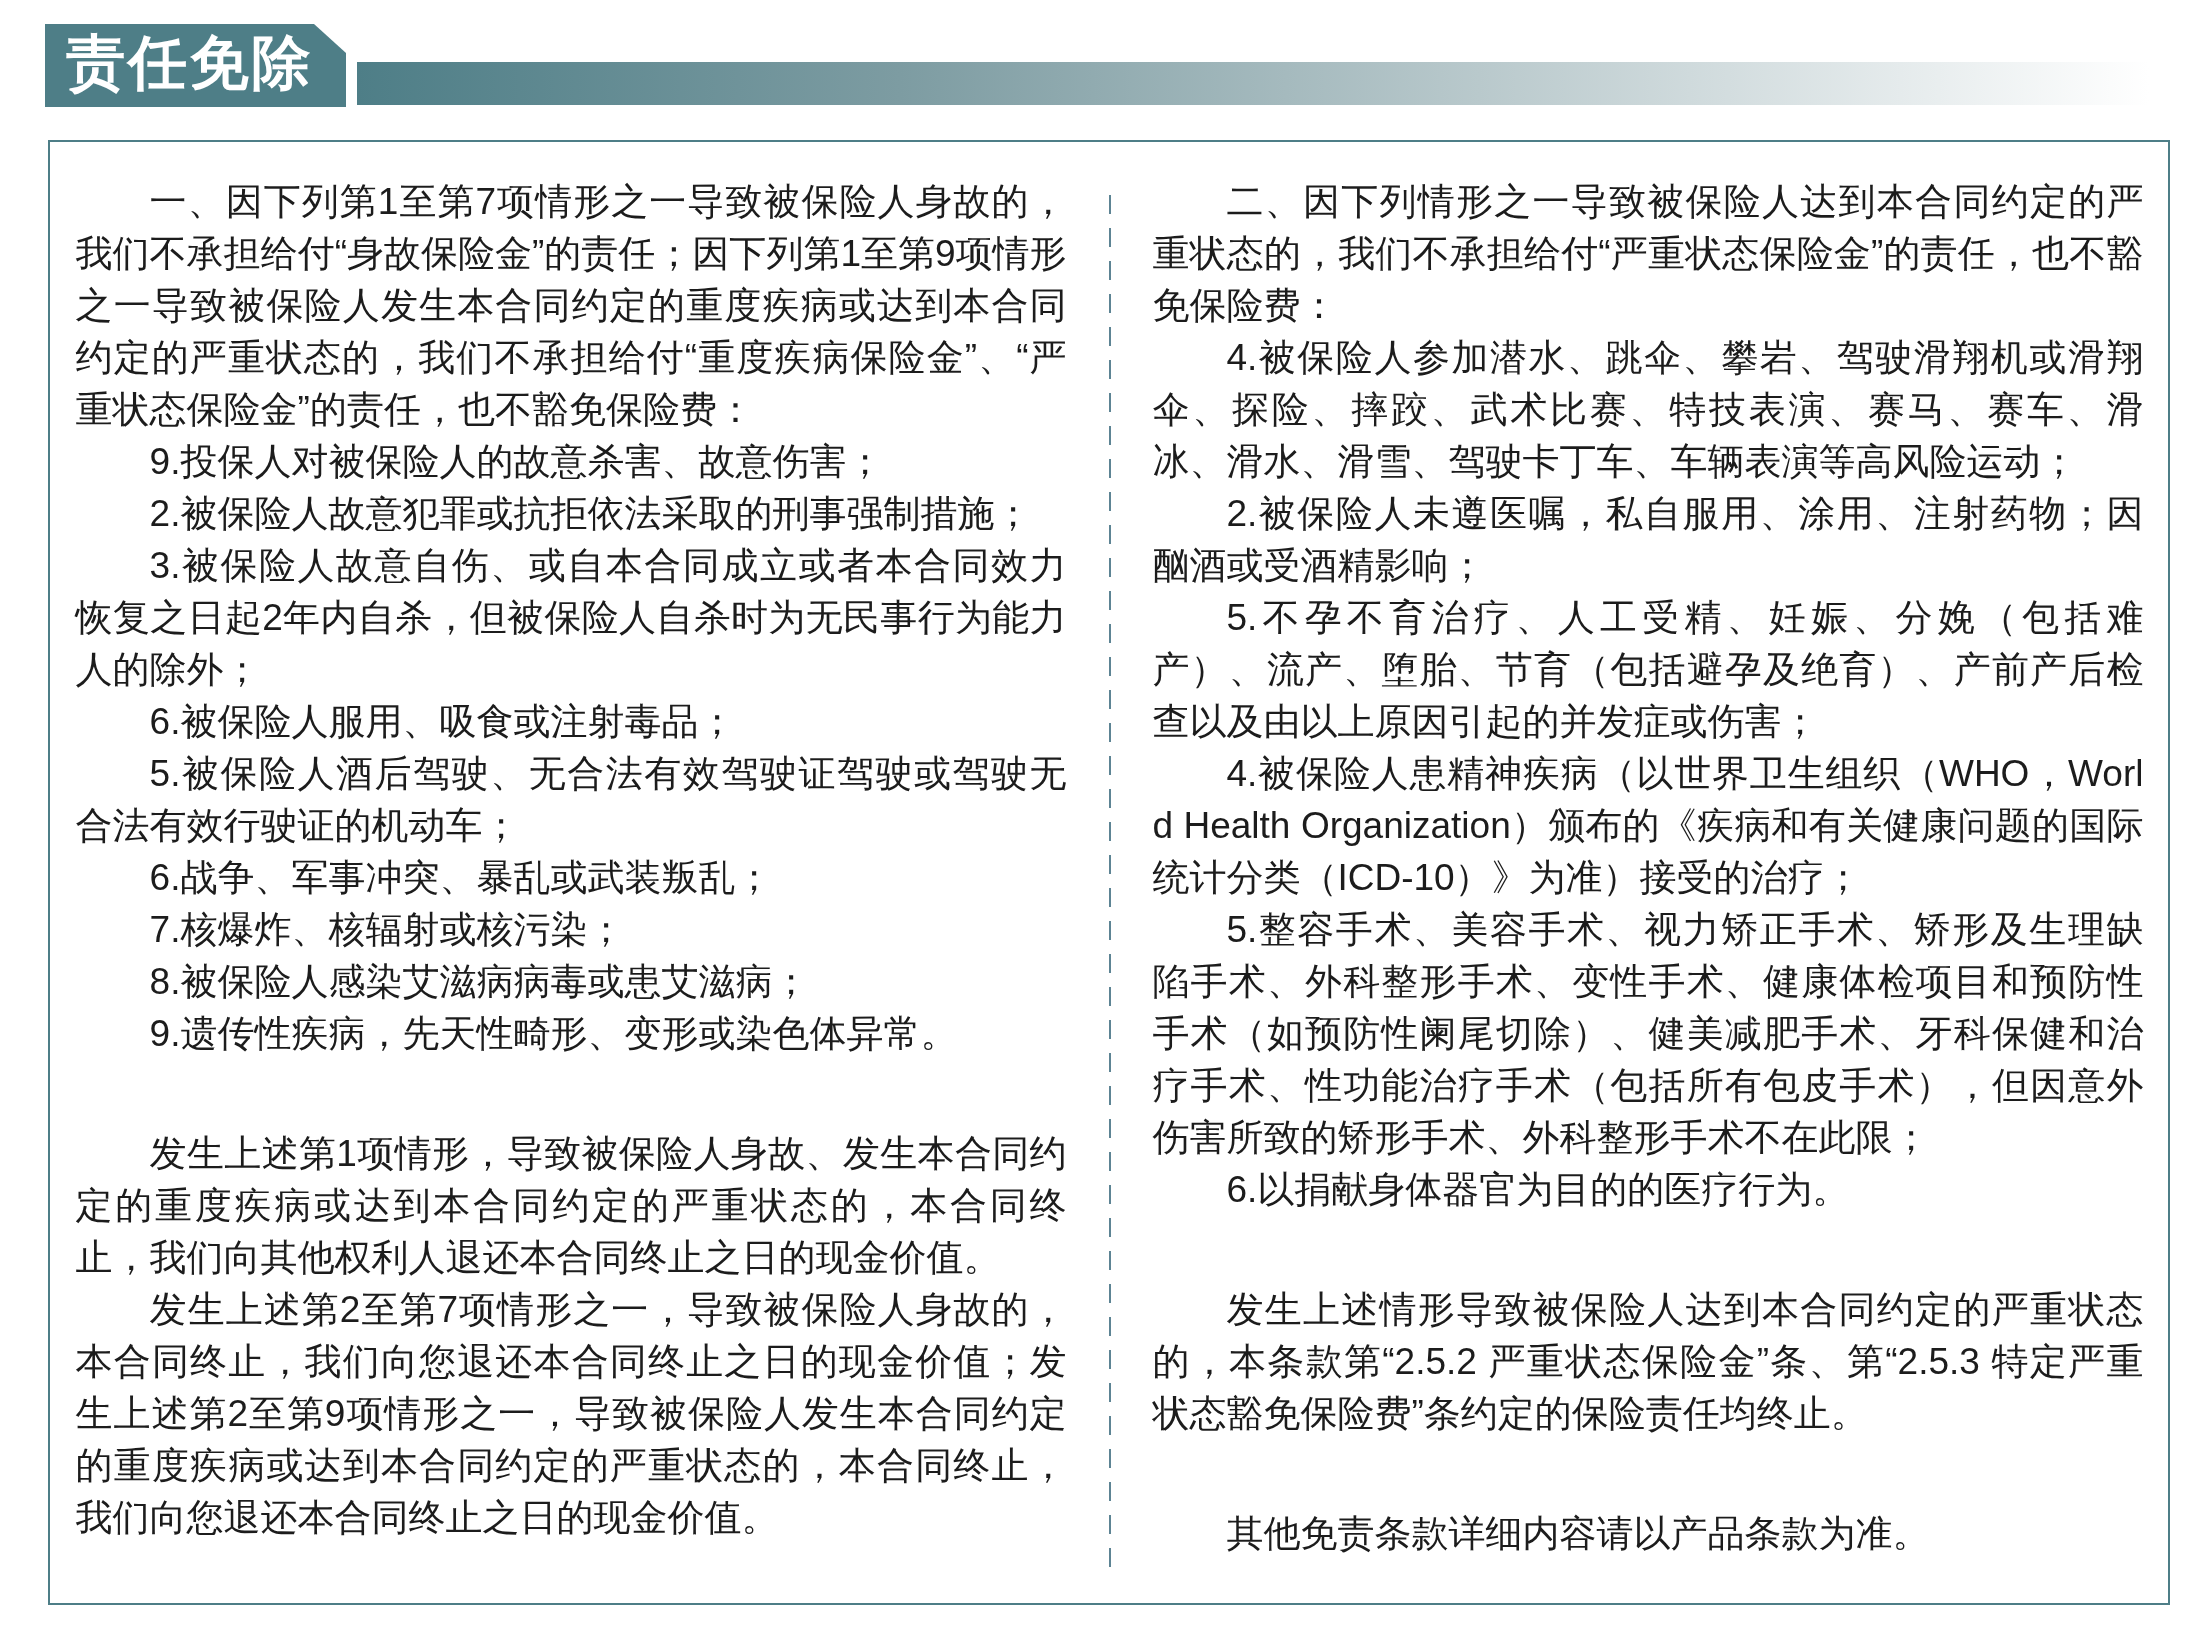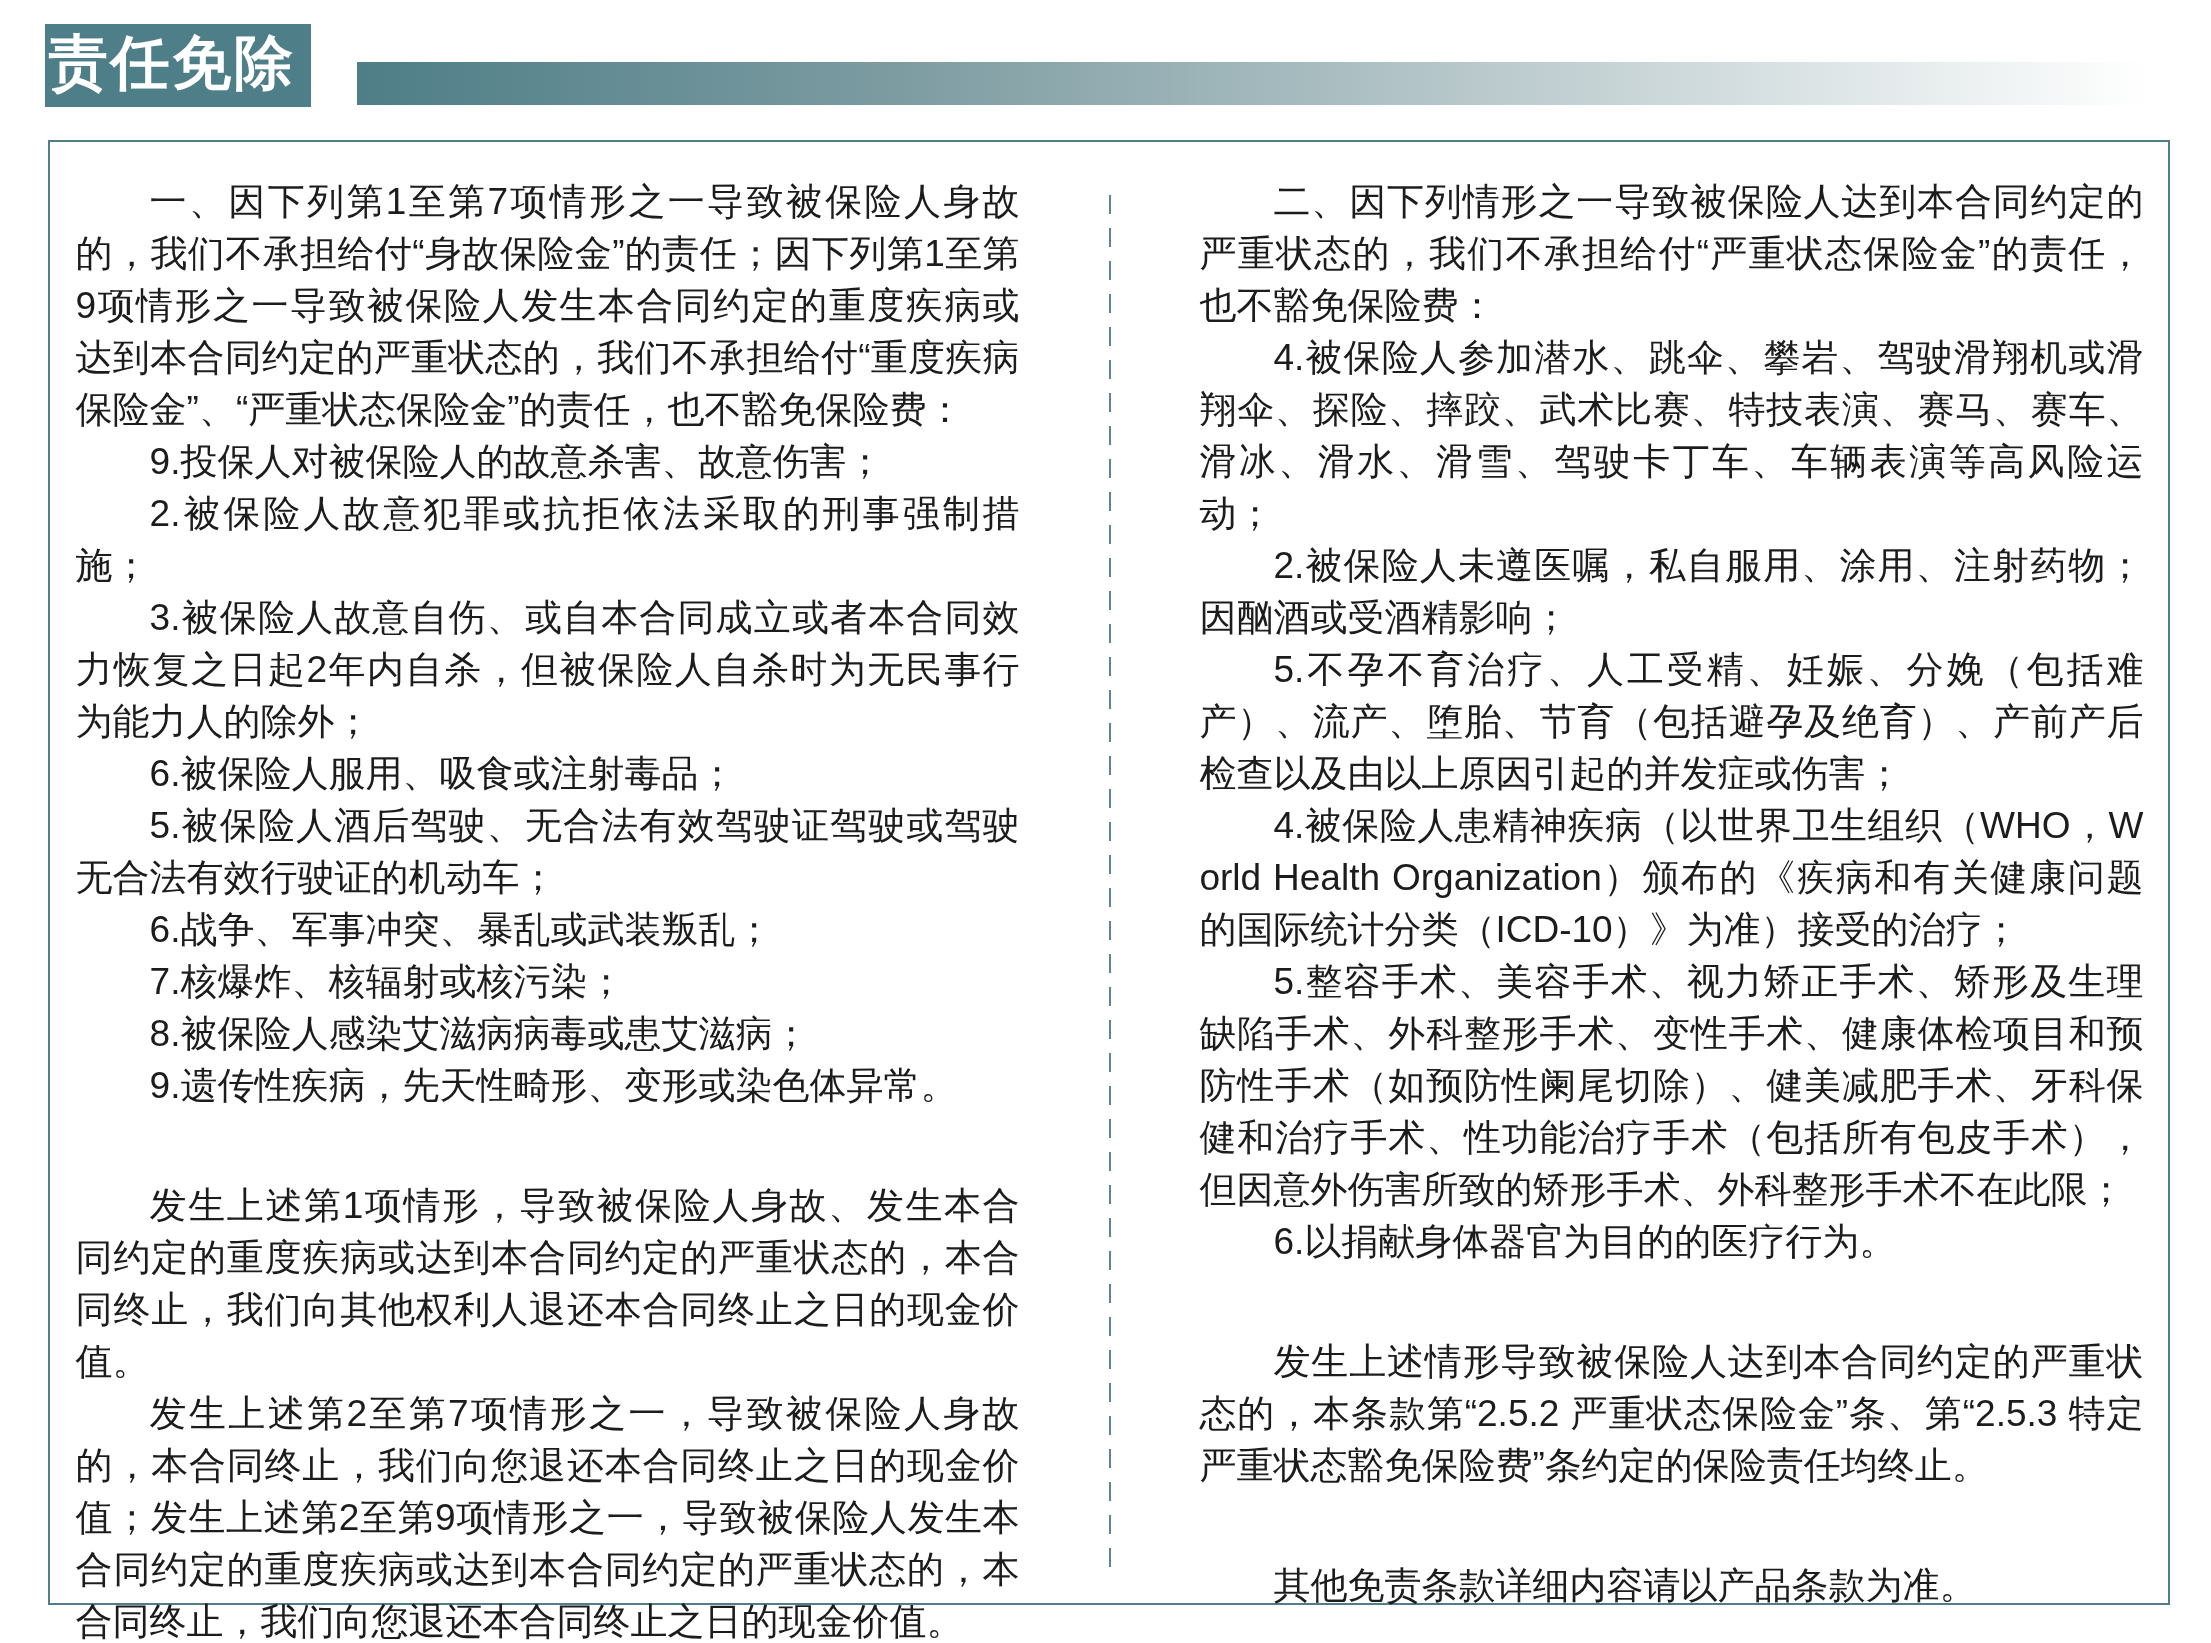--- a/index.html
+++ b/index.html
@@ -16,21 +16,21 @@
     width: 2212px;
     height: 1644px;
     background: #ffffff;
   }
 
   
   .header-badge {
     position: absolute;
     left: 45px;
     top: 24px;
-    width: 266px;
+    width: 301px;
     height: 83px;
     background: #4e7e87;
     clip-path: polygon(0 0, 269px 0, 100% 29px, 100% 100%, 0 100%);
     display: flex;
     align-items: center;
     justify-content: center;
   }
   .header-badge .title-text {
     color: #ffffff;
     font-size: 59px;
@@ -53,21 +53,20 @@
     position: absolute;
     left: 48px;
     top: 140px;
     width: 2122px;
     height: 1465px;
     box-sizing: border-box;
     border: 2.8px solid #4e7e87;
     display: flex;
     align-items: stretch;
     padding: 34px 24.6px 0 25.6px;
-    gap: 47px;
   }
   .text-col {
     flex: 1 1 0;
     font-size: 37px;
     line-height: 52px;
     color: #1c1c1c;
     text-align: justify;
     letter-spacing: 0;
   }
   .text-col p {

